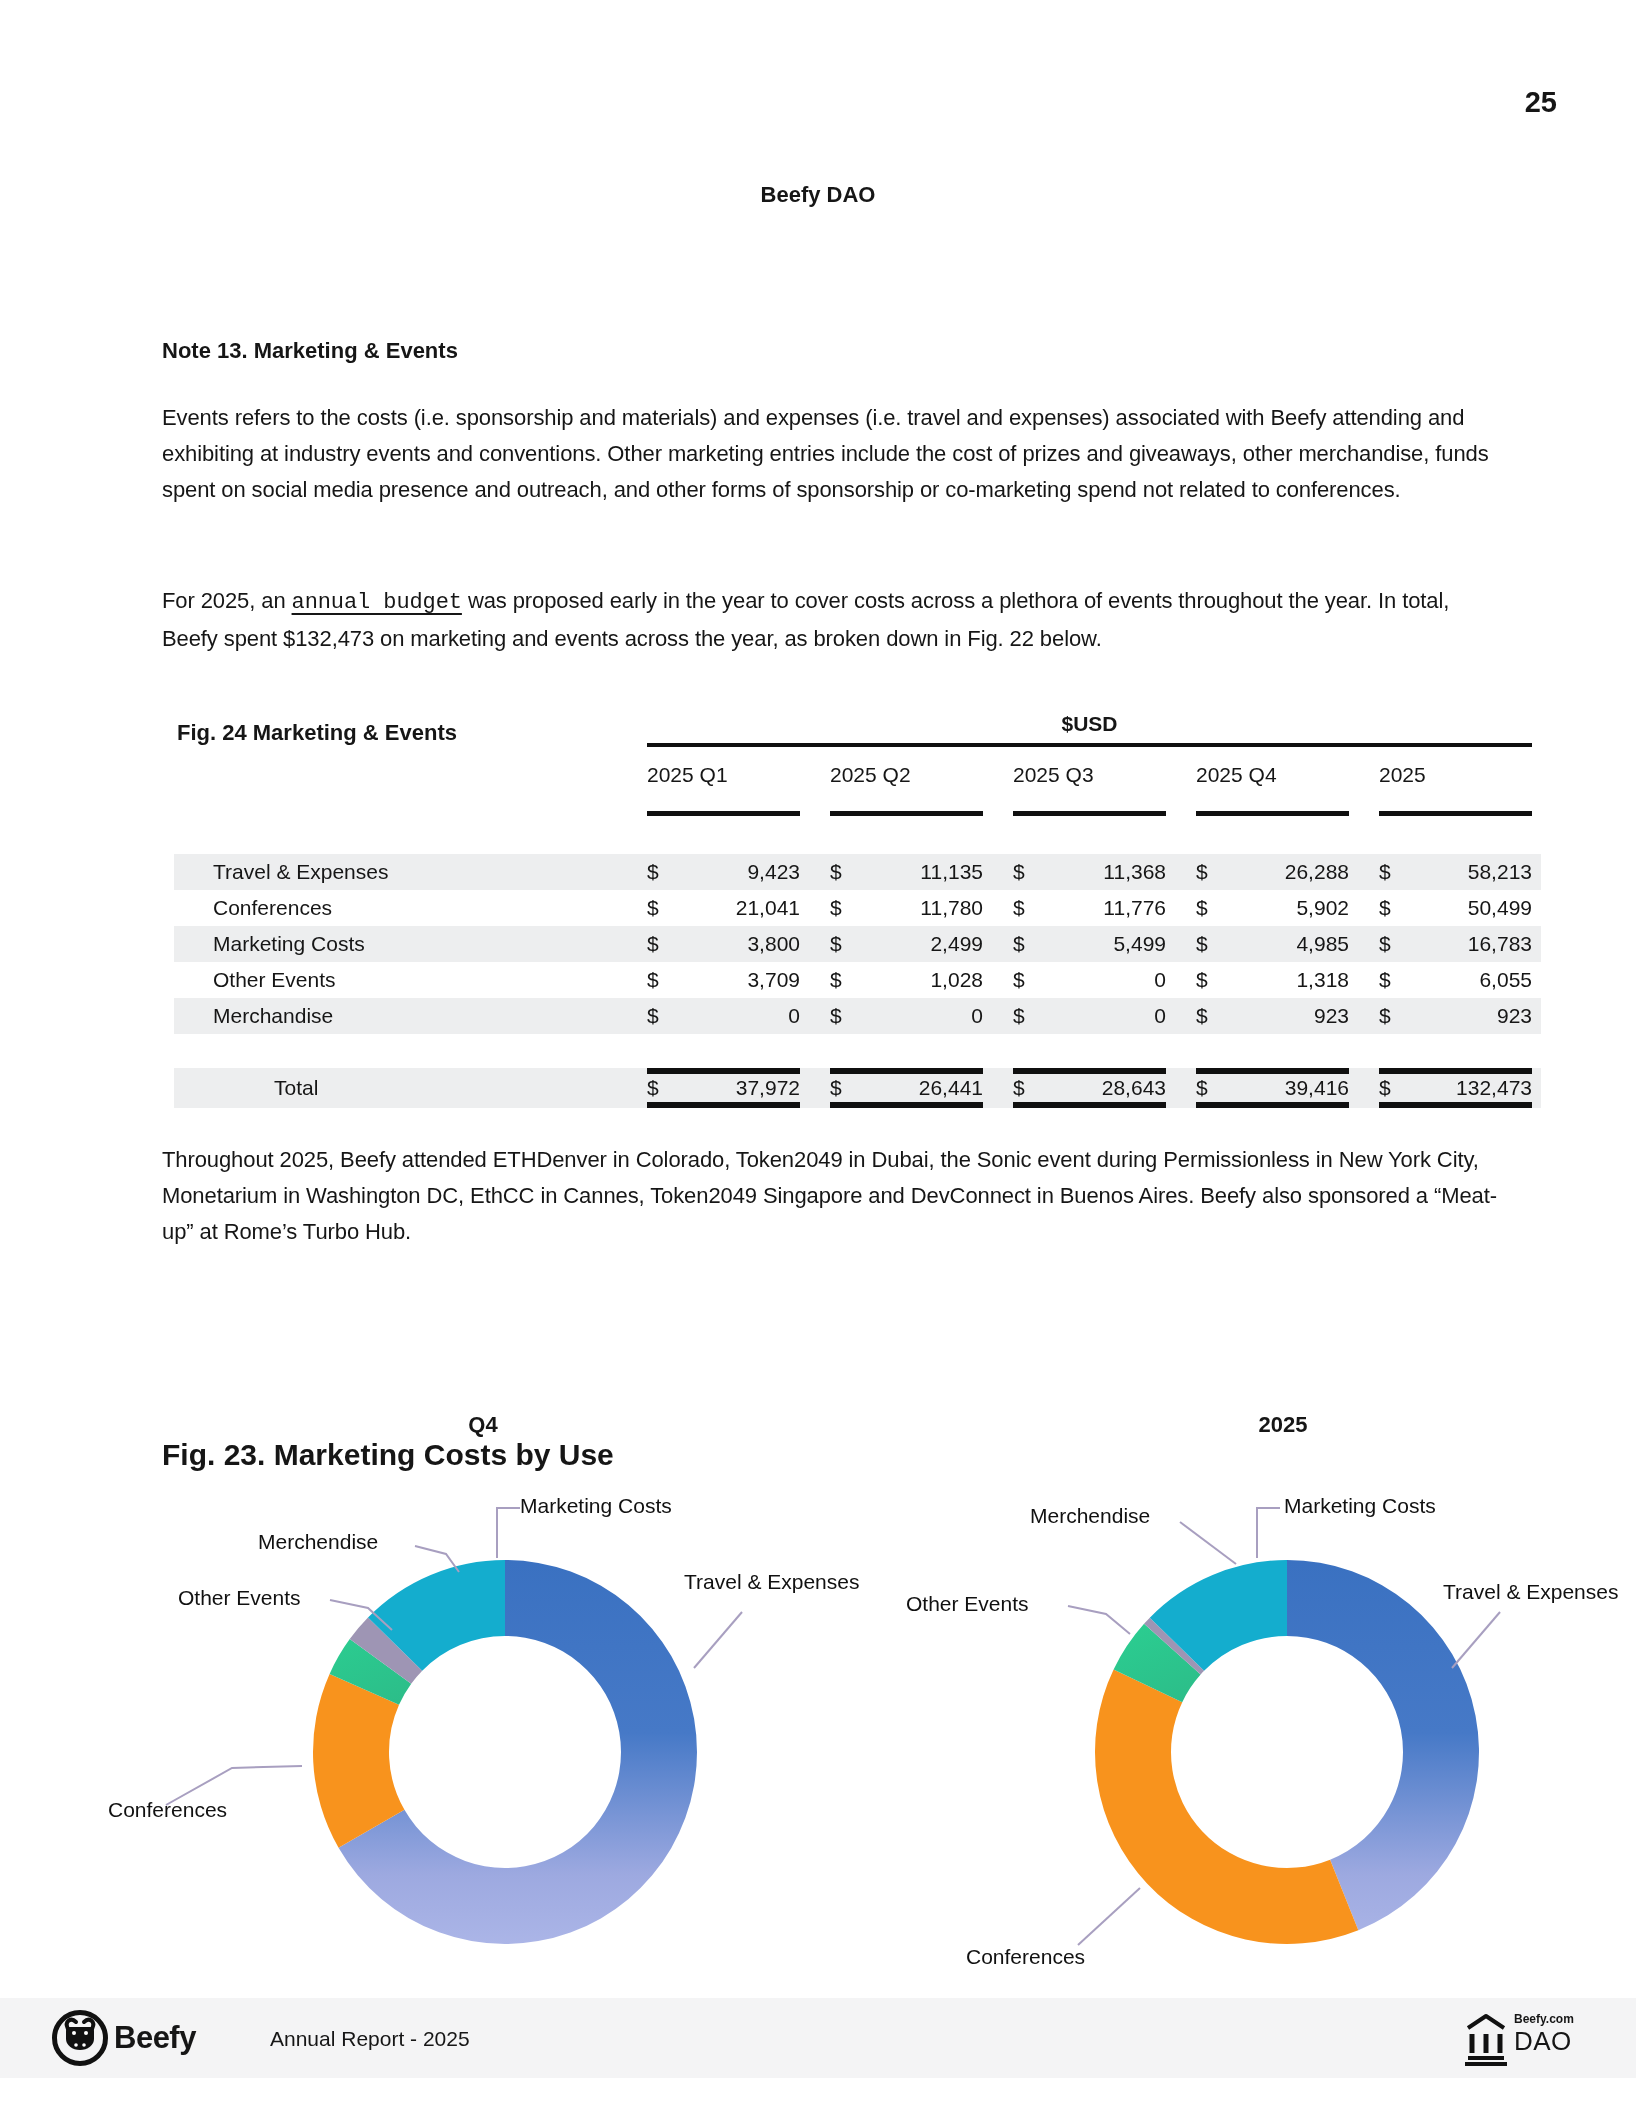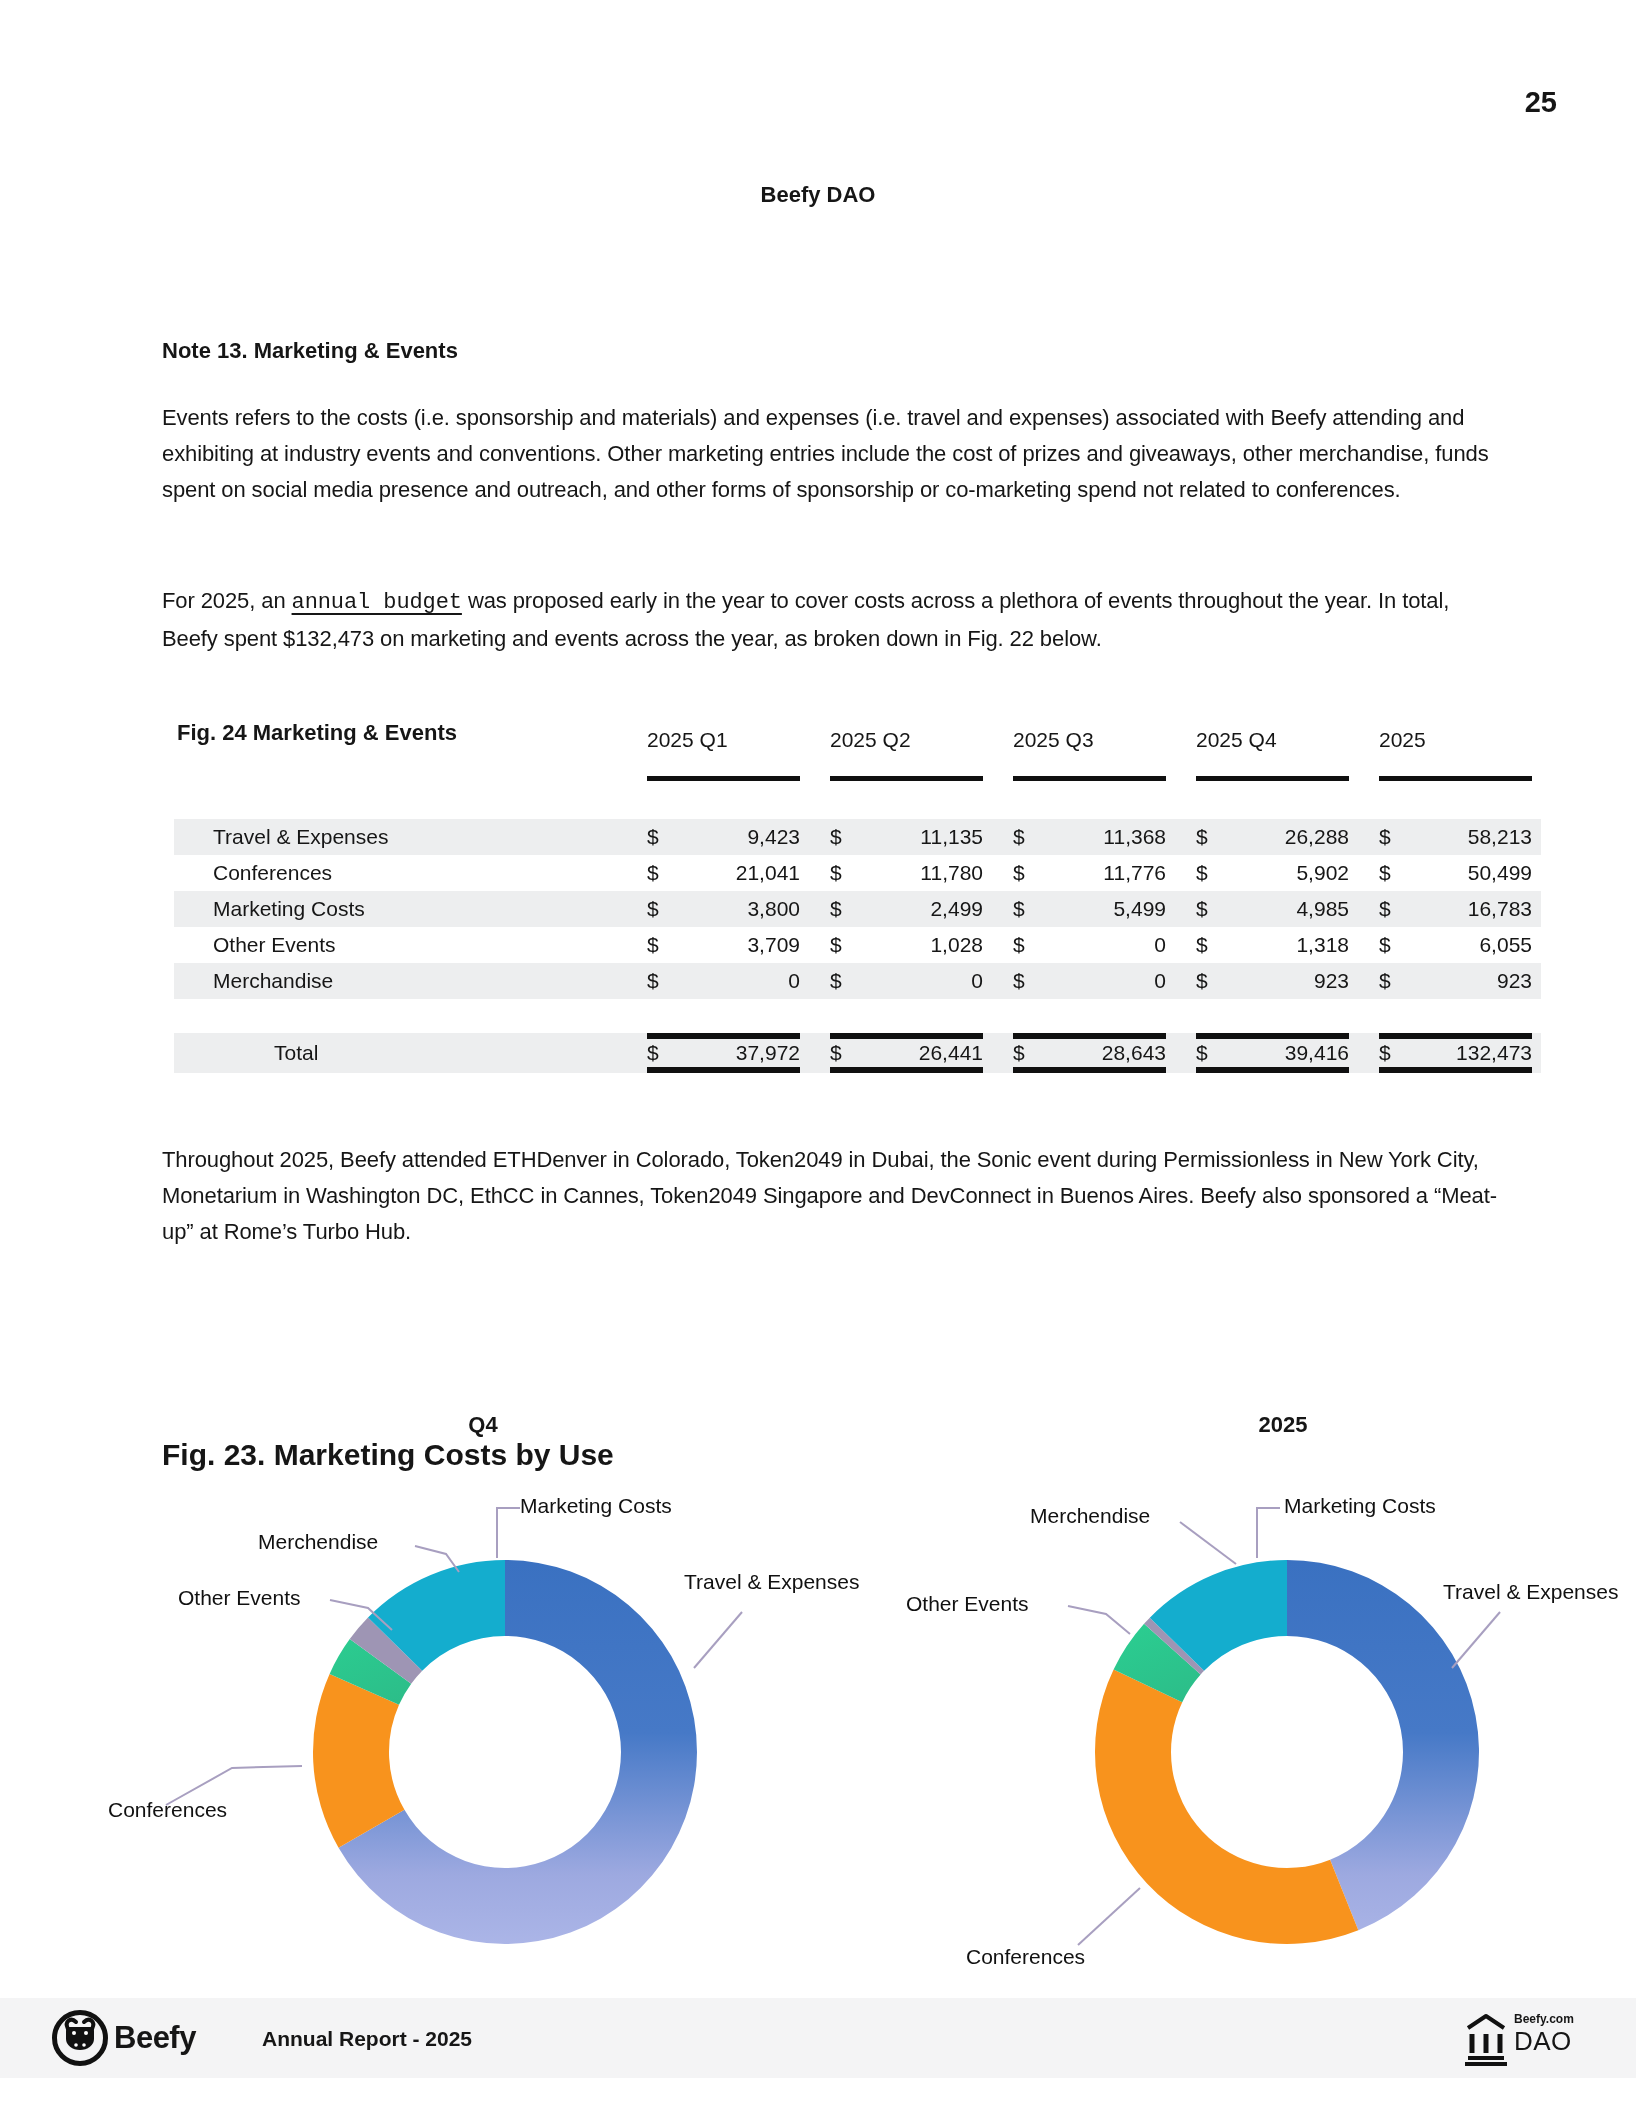--- a/index.html
+++ b/index.html
@@ -43,21 +43,21 @@
   #title-q4{left:383px;} #title-2025{left:1183px;}
   .donut{position:absolute;width:400px;height:400px;}
   #donut-q4{left:305px;top:152px;} #donut-2025{left:1087px;top:152px;}
   .leader-svg{position:absolute;left:0;top:0;width:1636px;height:598px;pointer-events:none;}
   .slice-label{position:absolute;font-size:21px;white-space:nowrap;color:#111;}
 
   
   .footer{position:absolute;left:0;top:1998px;width:1636px;height:80px;background:#F4F4F5;}
   .cow-logo{position:absolute;left:51px;top:11px;}
   .brand{position:absolute;left:114px;top:22px;font-size:31px;font-weight:bold;letter-spacing:-0.5px;}
-  .report-title{position:absolute;left:262px;top:29px;font-size:21px;font-weight:bold;}
+  .report-title{position:absolute;left:270px;top:29px;font-size:21px;font-weight:normal;}
   .temple-logo{position:absolute;left:1462px;top:13px;}
   .dao-txt{position:absolute;left:1514px;top:15px;line-height:1;}
   .dao-small{font-size:12px;font-weight:bold;}
   .dao-big{font-size:26px;letter-spacing:0.5px;margin-top:3px;}
 </style>
 </head>
 <body>
 
 <div class="page">
 
@@ -68,20 +68,21 @@
 
   <div class="para" id="para1">Events refers to the costs (i.e. sponsorship and materials) and expenses (i.e. travel and expenses) associated with Beefy attending and exhibiting at industry events and conventions. Other marketing entries include the cost of prizes and giveaways, other merchandise, funds spent on social media presence and outreach, and other forms of sponsorship or co-marketing spend not related to conferences.</div>
 
   <div class="para" id="para2"><span>For 2025, an </span><span class="link">annual budget</span><span> was proposed early in the year to cover costs across a plethora of events throughout the year. In total, Beefy spent $132,473 on marketing and events across the year, as broken down in Fig. 22 below.</span></div>
 
   <div class="tbl">
     <div class="fig-label">Fig. 24 Marketing &amp; Events</div>
 
     <div class="tg">
       <div></div>
+      <div class="usd-cell">$USD</div>
     </div>
 
     <div class="tg cols-row">
       <div></div>
       <div class="col-head">2025 Q1</div>
       <div class="col-head">2025 Q2</div>
       <div class="col-head">2025 Q3</div>
       <div class="col-head">2025 Q4</div>
       <div class="col-head">2025</div>
     </div>

